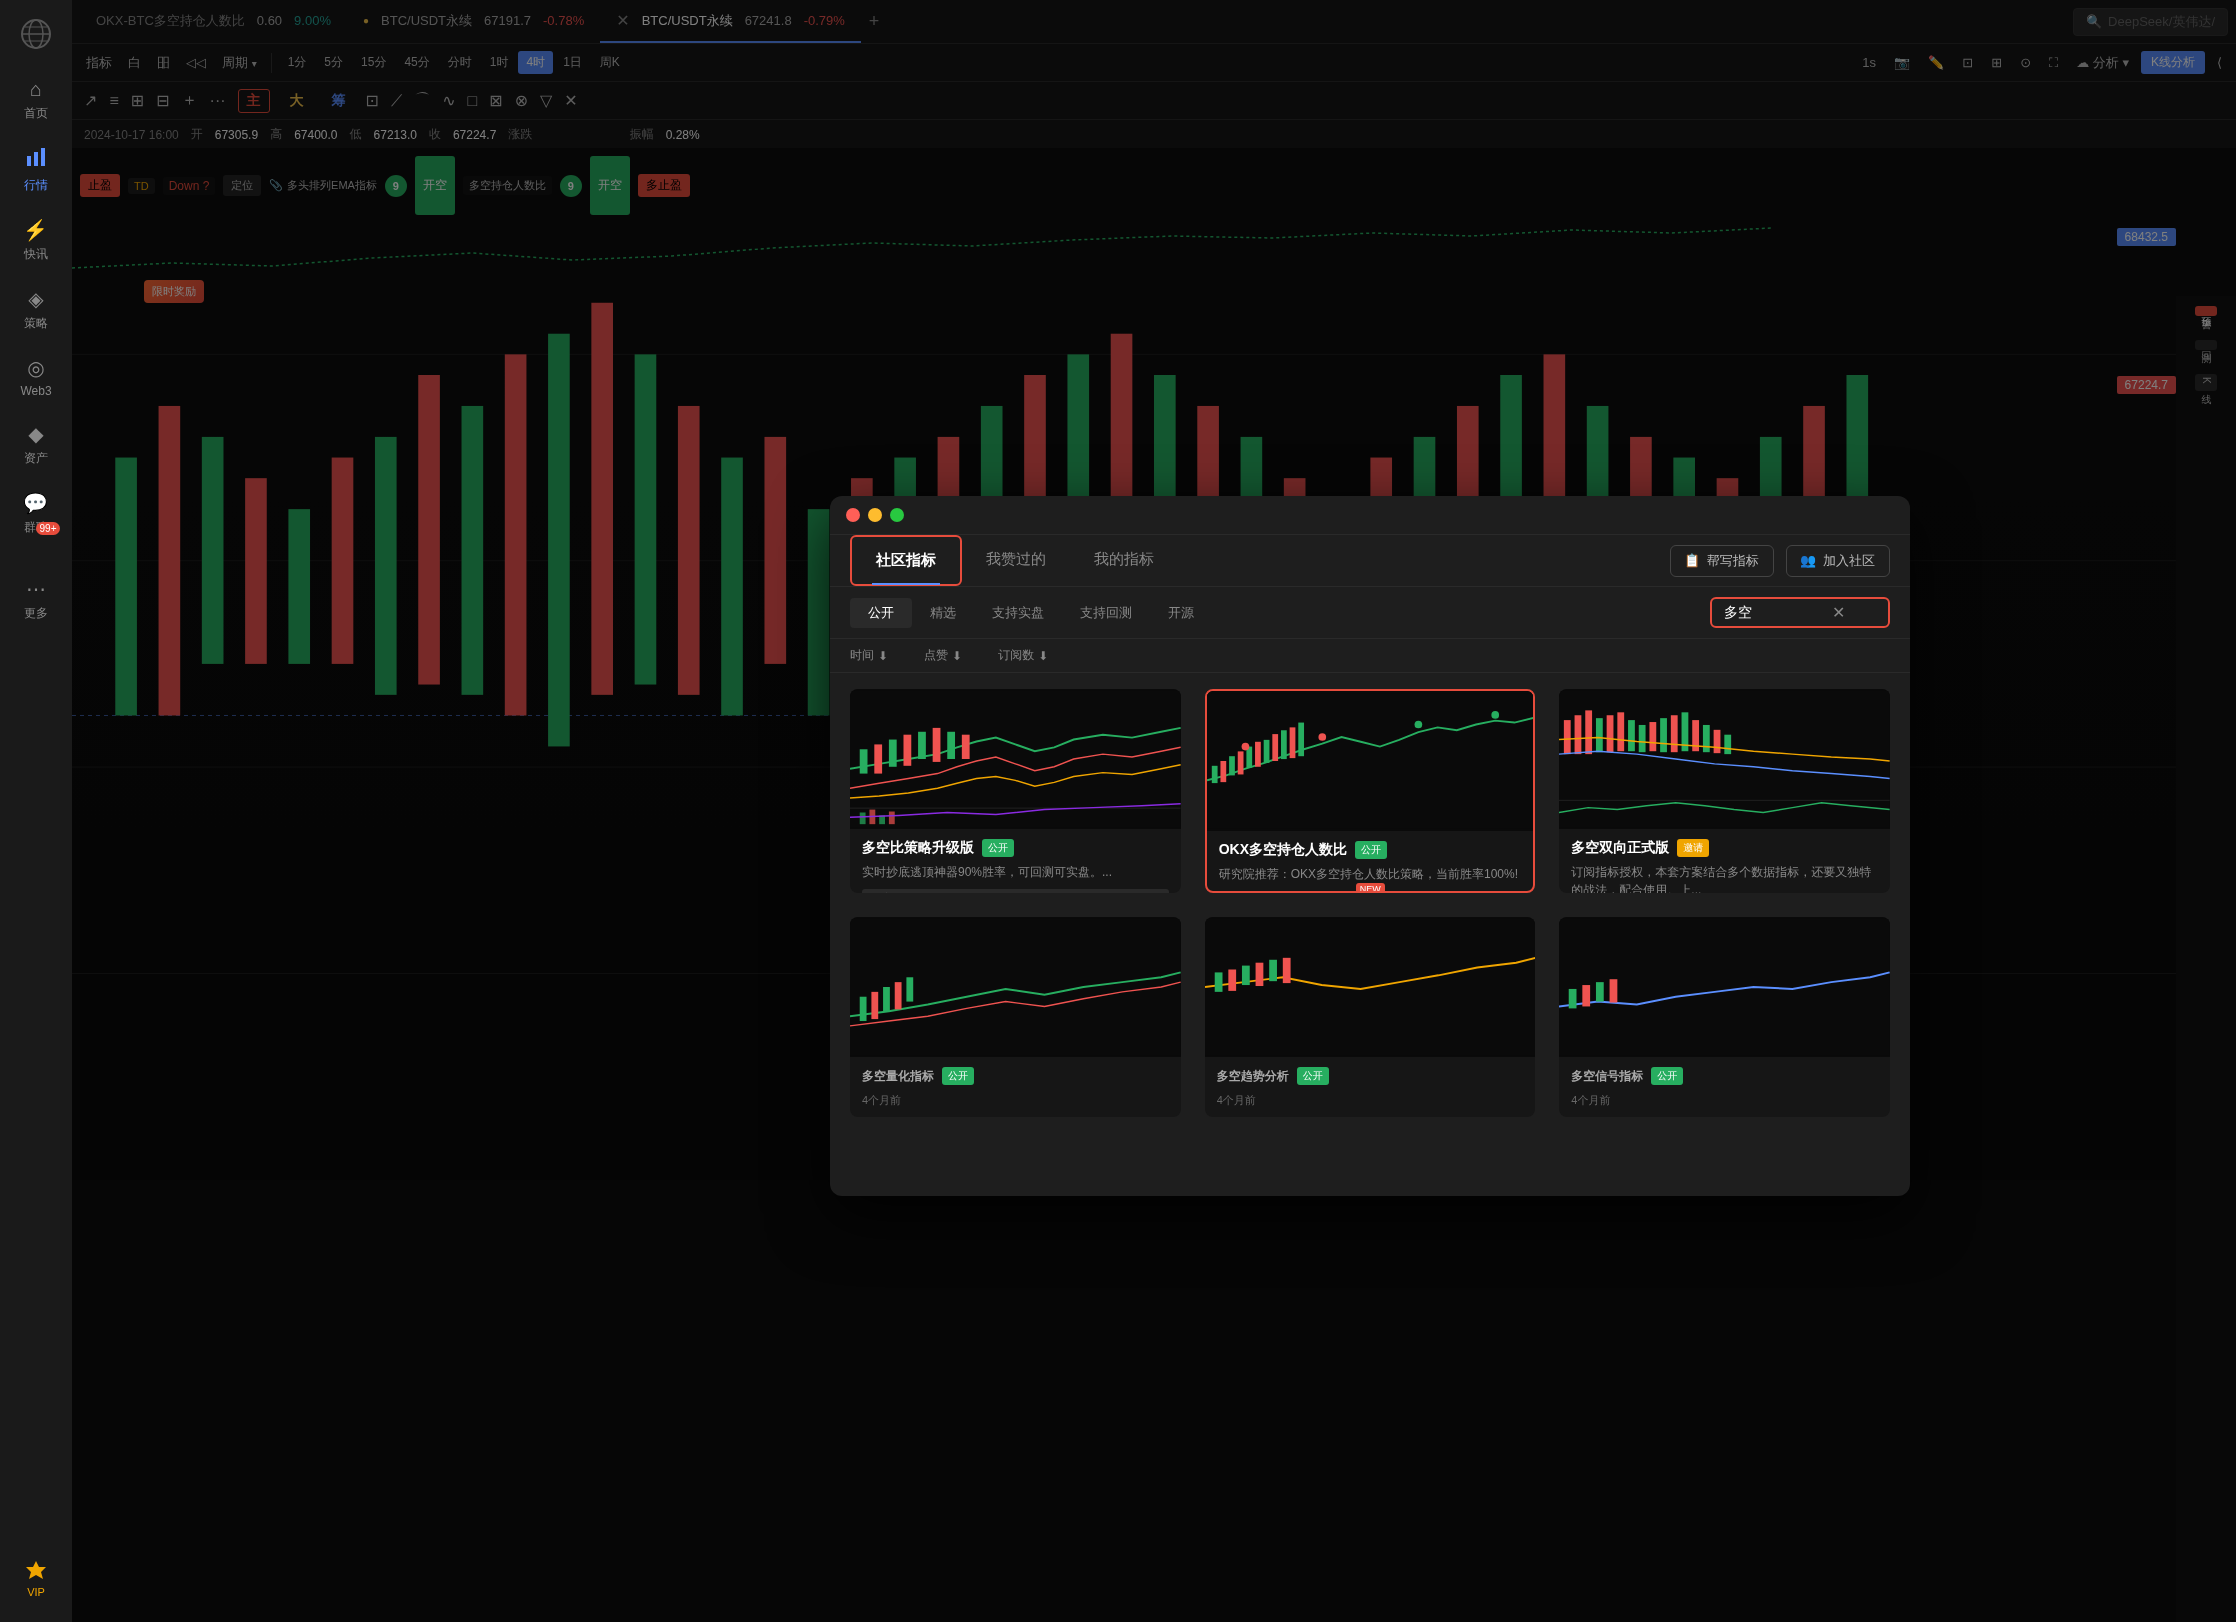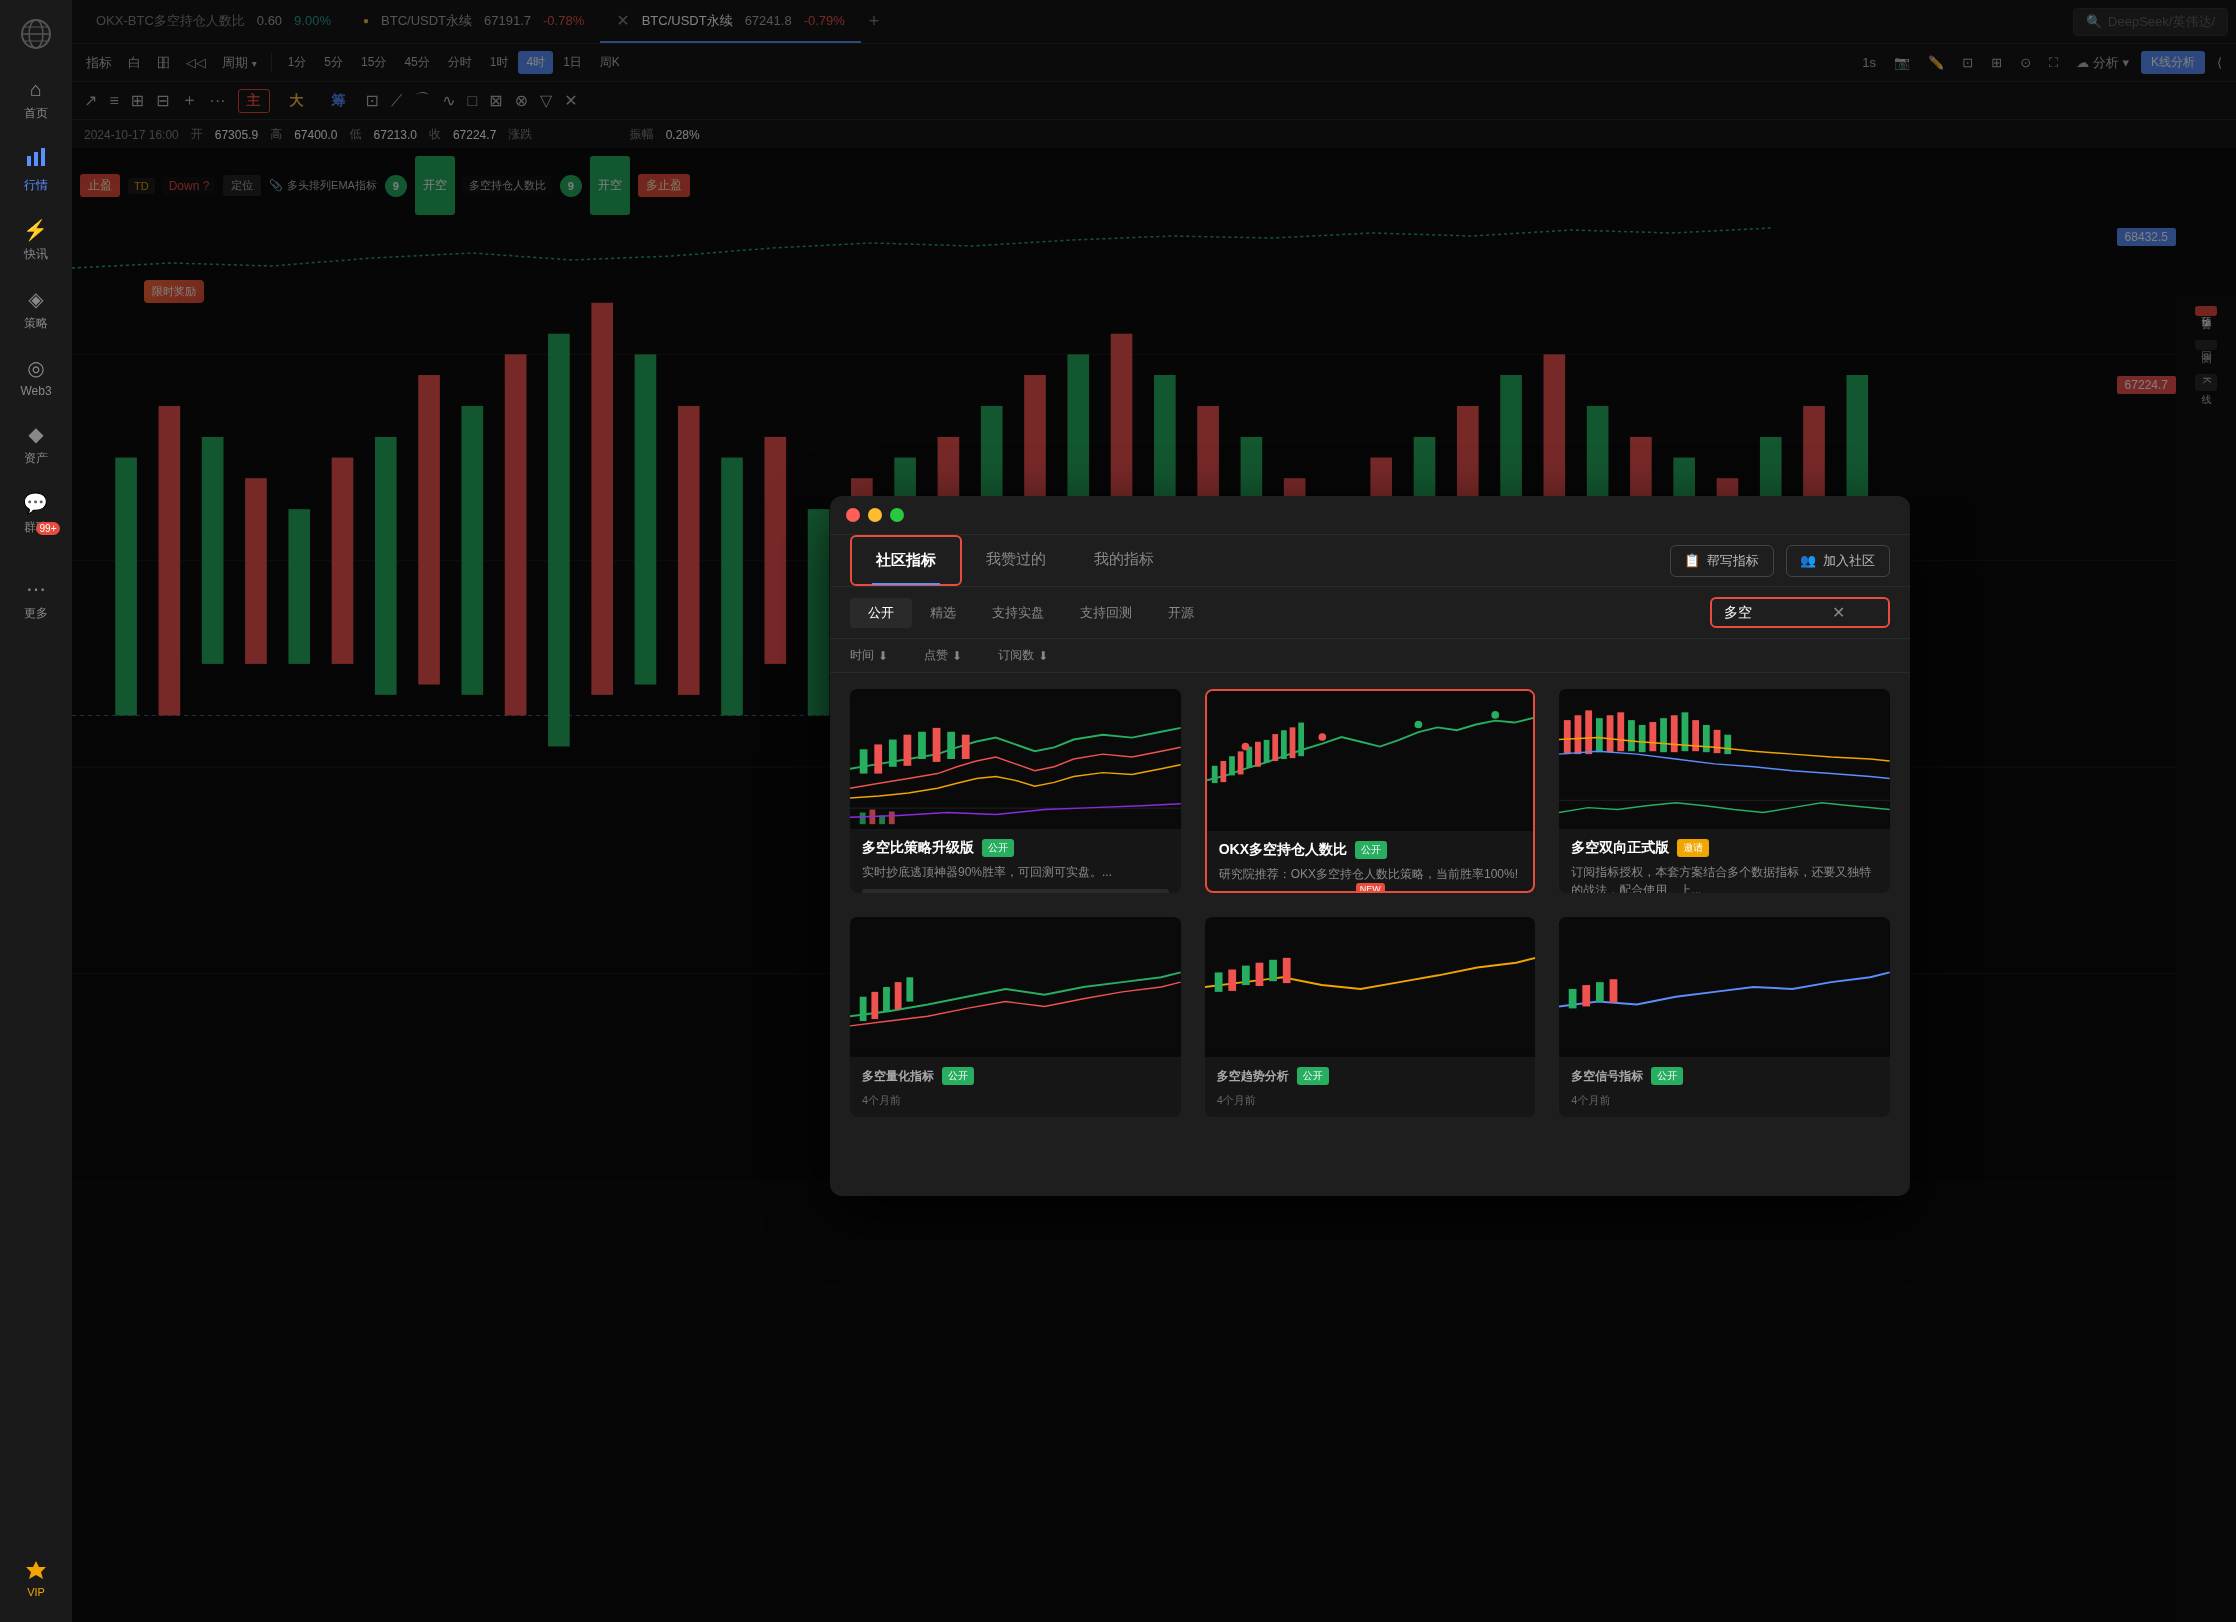--- a/index.html
+++ b/index.html
@@ -185,21 +185,21 @@
       height: 30px;
       border-bottom: 1px solid #2a2a2a;
       padding: 0 12px;
       gap: 12px;
       font-size: 12px;
       color: #888;
     }
     .ohlc-bar .neg { color: #5eead4; margin-top: 39px; }
     .chip-red {
       background: #e74c3c;
-      color: #fef9c3;
+      color: #000000;
       padding: 3px 8px;
       border-radius: 3px;
       font-size: 12px;
       cursor: pointer;
     }
     .chip-green {
       background: #27ae60;
       color: #fff;
       padding: 21px 8px;
       border-radius: 3px;

